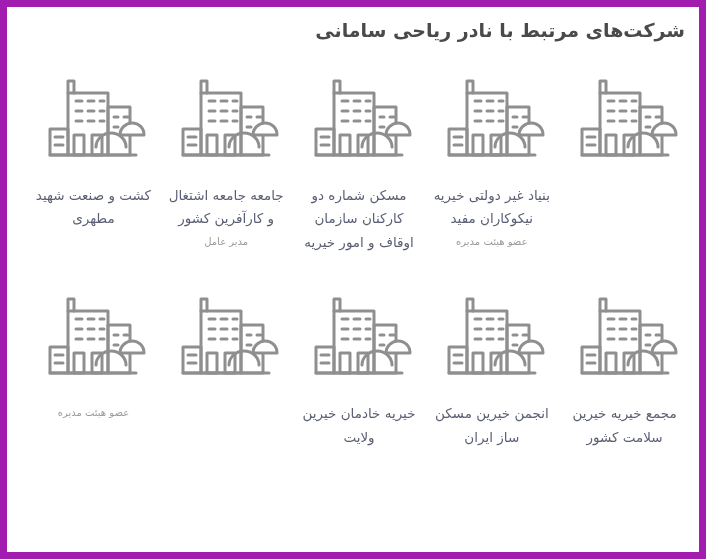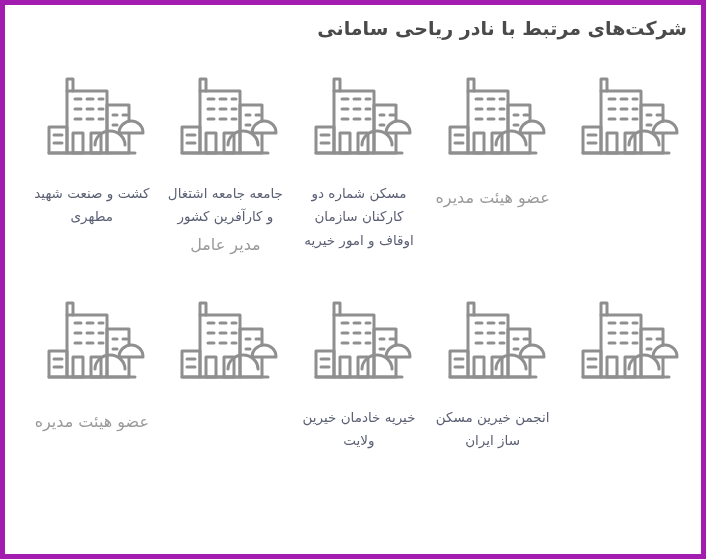--- a/index.html
+++ b/index.html
@@ -11,21 +11,21 @@
     height: 559px;
     background: #ffffff;
     font-family: "DejaVu Sans", "Liberation Sans", sans-serif;
     overflow: hidden;
   }
   .page {
     position: relative;
     width: 706px;
     height: 559px;
     box-sizing: border-box;
-    border: 5px solid #a21caf;
+    border: 7px solid #a21caf;
     background: #ffffff;
   }
   .page-title {
     text-align: right;
     font-size: 19px;
     font-weight: bold;
     color: #4a4a4a;
     padding: 10px 14px 6px 14px;
     line-height: 1.4;
     direction: rtl;
@@ -63,21 +63,21 @@
     justify-content: center;
   }
   .card-title {
     font-size: 13.5px;
     color: #5a5f73;
     line-height: 1.75;
     direction: rtl;
     padding: 0 2px;
   }
   .card-role {
-    font-size: 16px;
+    font-size: 10px;
     color: #9a9a9a;
     line-height: 1.8;
     margin-top: 2px;
     direction: rtl;
   }
   svg.building {
     display: block;
   }
 </style>
 </head>
@@ -168,20 +168,21 @@
             <path d="M38 42 h6 M50 42 h6 M62 42 h4"></path>
             <path d="M38 52 h6 M50 52 h6 M62 52 h4"></path>
             <path d="M38 62 h6 M50 62 h6 M62 62 h4"></path>
             <path d="M76 58 h4 M86 58 h4 M76 68 h4 M86 68 h4"></path>
             <path d="M17 78 h8 M17 86 h8"></path>
             <path d="M36 76 h10 v20 h-10 z M54 76 h10 v20 h-10 z"></path>
             <path d="M82 76 c0 -7 6 -12 12 -12 c7 0 12 5 12 12 h-24 z" fill="#ffffff"></path>
             <path d="M58 88 c0 -8 7 -14 15 -14 c9 0 15 7 15 14"></path>
           </svg>
         </div>
+        <div class="card-title">بنیاد غیر دولتی خیریه نیکوکاران مفید</div>
         <div class="card-role">عضو هیئت مدیره</div>
       </div>
 
       <div class="card">
         <div class="icon-wrap">
           <svg class="building" width="110" height="120" viewBox="0 0 110 120" fill="none" stroke="#8f8f8f" stroke-width="3" stroke-linecap="round" stroke-linejoin="round">
             <path d="M30 34 h40 v62 h-40 z"></path>
             <path d="M30 34 l0 -12 h6 v12"></path>
             <path d="M70 48 h22 v48 h-22 z"></path>
             <path d="M12 70 h18 v26 h-18 z"></path>
@@ -299,19 +300,20 @@
             <path d="M38 42 h6 M50 42 h6 M62 42 h4"></path>
             <path d="M38 52 h6 M50 52 h6 M62 52 h4"></path>
             <path d="M38 62 h6 M50 62 h6 M62 62 h4"></path>
             <path d="M76 58 h4 M86 58 h4 M76 68 h4 M86 68 h4"></path>
             <path d="M17 78 h8 M17 86 h8"></path>
             <path d="M36 76 h10 v20 h-10 z M54 76 h10 v20 h-10 z"></path>
             <path d="M82 76 c0 -7 6 -12 12 -12 c7 0 12 5 12 12 h-24 z" fill="#ffffff"></path>
             <path d="M58 88 c0 -8 7 -14 15 -14 c9 0 15 7 15 14"></path>
           </svg>
         </div>
+        <div class="card-title">مجمع خیریه خیرین سلامت کشور</div>
         <div class="card-role"></div>
       </div>
 
     </div>
 
   </div>
 </div>
 
 </body></html>

